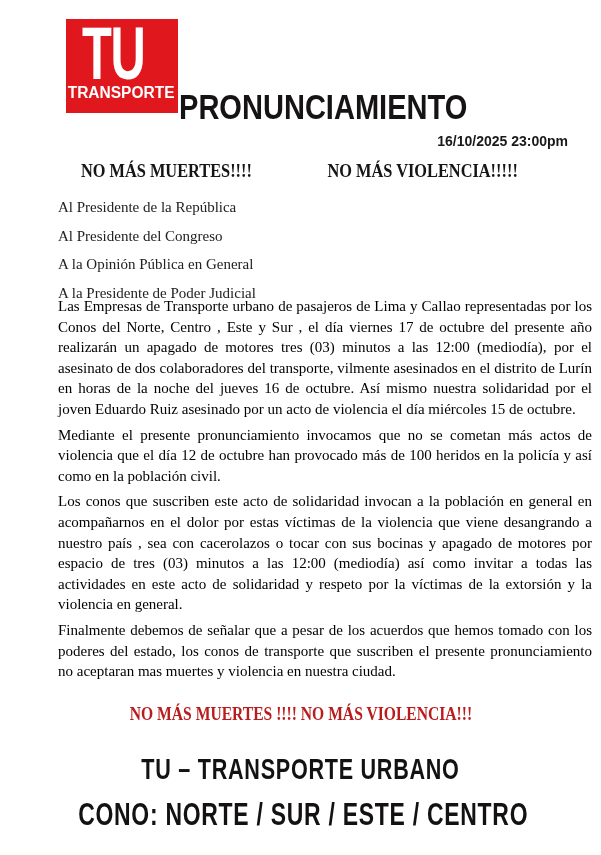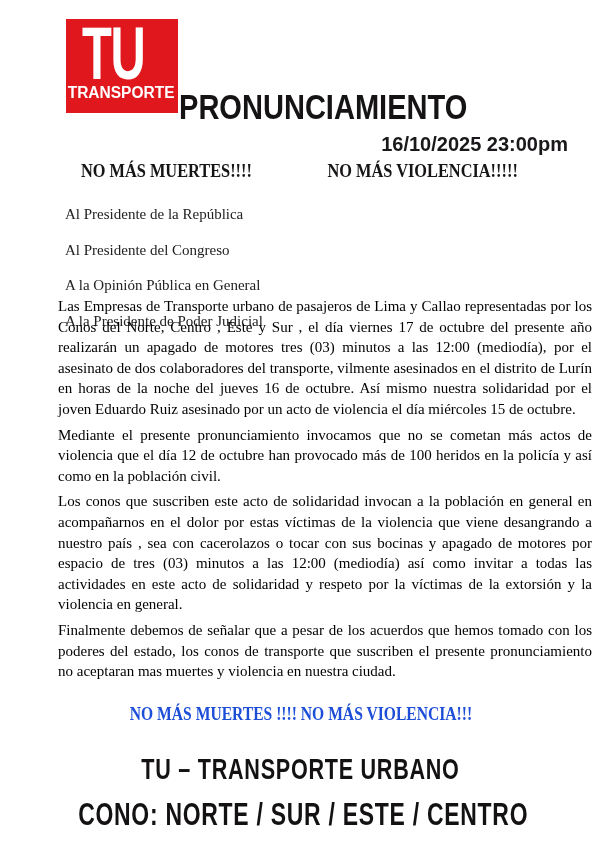--- a/index.html
+++ b/index.html
@@ -22,42 +22,42 @@
   .logo-sub2{font-size:12px;line-height:15px;margin-top:32px;}
   
   .title{
     position:absolute;left:179px;top:89px;margin:0;
     font-family:"Liberation Sans", sans-serif;font-weight:bold;
     font-size:35px;line-height:35px;color:#151314;white-space:nowrap;
     transform:scaleX(0.83);transform-origin:left center;
   }
   .date{
     position:absolute;right:33px;top:133px;
-    font-family:"Liberation Sans", sans-serif;font-weight:bold;font-size:20px;
+    font-family:"Liberation Sans", sans-serif;font-weight:bold;font-size:14px;
     color:#1a181a;white-space:nowrap;
   }
   .headline{
     position:absolute;left:0;right:0;top:160px;
     display:flex;justify-content:center;gap:46px;
     font-weight:bold;font-size:19px;color:#161414;white-space:nowrap;text-align:right;
   }
   .headline span{display:inline-block;transform:scaleX(0.86);}
   
   .addressees{position:absolute;left:58px;top:193px;font-size:15px;}
-  .addressees p{margin:7px;height:28.5px;line-height:28.5px;white-space:nowrap;}
+  .addressees p{margin:0;height:28.5px;line-height:28.5px;white-space:nowrap;}
   
   .bodytext{position:absolute;left:58px;top:296px;width:534px;}
   .bodytext p{
     margin:0 0 5px 0;font-size:15px;line-height:20.6px;
     text-align:justify;text-justify:inter-word;color:#000000;
   }
   
   .mid-headline{
     position:absolute;left:0;right:0;top:703px;text-align:center;
-    font-weight:bold;font-size:19.5px;color:#1d4ed8;white-space:nowrap;
+    font-weight:bold;font-size:19.5px;color:#b91c1c;white-space:nowrap;
   }
   .mid-headline span{display:inline-block;transform:scaleX(0.8);}
   
   .footer-line1,.footer-line2{
     position:absolute;left:0;right:0;text-align:center;
     font-family:"Liberation Sans", sans-serif;font-weight:bold;
     color:#131112;white-space:nowrap;
   }
   .footer-line1{top:752px;font-size:30px;transform:scaleX(0.72);letter-spacing:1px;}
   .footer-line2{top:797px;font-size:31px;transform:scaleX(0.74);letter-spacing:1px;}

